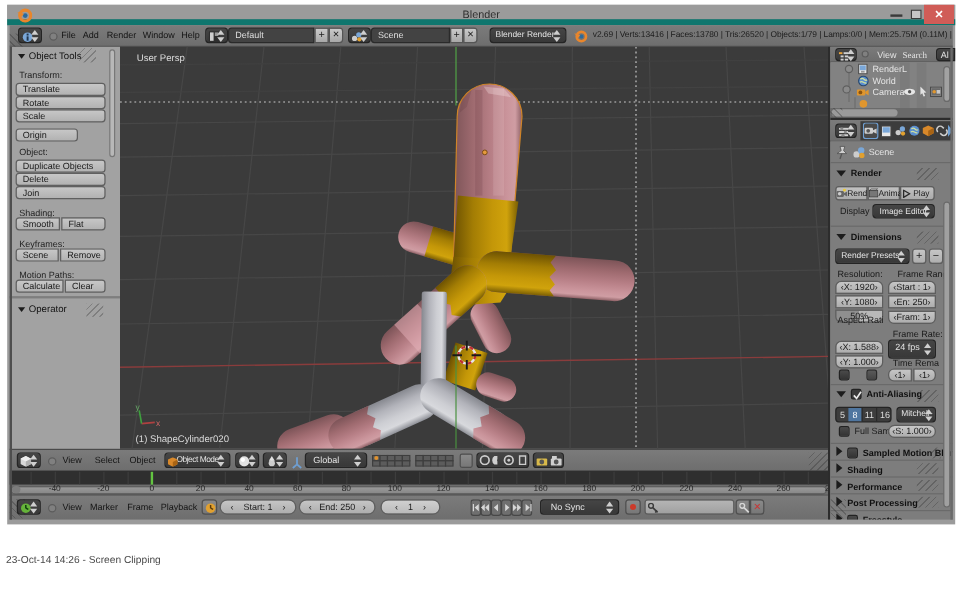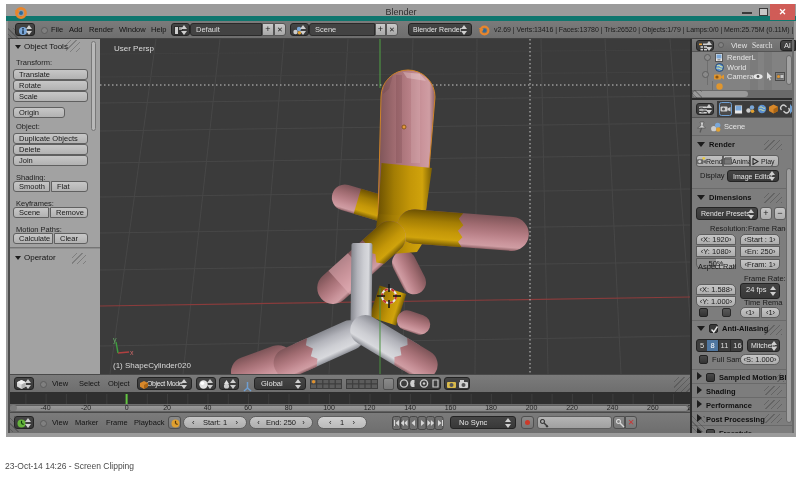--- a/index.html
+++ b/index.html
@@ -630,21 +630,21 @@
         <path d="M1 0.5 L6 3.5 L1 6.5 Z" fill="none" stroke="#2a2a2a" stroke-width="1.1"></path>
       </svg>
     <div class="abs" style="left:8px;top:53px;color:#1a1a1a;font-size:7.5px;">Display</div>
     <div class="abs dk" style="left:35px;top:52px;width:52px;height:12px;line-height:11px;padding-left:5px;font-size:7px;">Image Editor<div class="ud" style="right:2px"></div></div>
     <div class="abs" style="left:0px;top:70px;width:102px;height:1px;background:#6a6a6a;"></div>
     <div class="phdr" style="left:5px;top:75px;"><span class="tri-d"></span>Dimensions</div>
       <div class="grip" style="left:72px;top:75px;width:18px;height:10px;"></div>
     <div class="abs dk" style="left:4px;top:89px;width:62px;height:13px;line-height:12px;padding-left:4px;font-size:7px;">Render Presets<div class="ud" style="right:2px"></div></div>
     <div class="abs" style="left:68px;top:89px;width:12px;height:13px;background:linear-gradient(#c6c6c6,#aeaeae);border:1px solid #5e5e5e;border-radius:3px;color:#222;font-size:9px;line-height:11px;text-align:center;">+</div>
     <div class="abs" style="left:82px;top:89px;width:12px;height:13px;background:linear-gradient(#c6c6c6,#aeaeae);border:1px solid #5e5e5e;border-radius:3px;color:#222;font-size:9px;line-height:11px;text-align:center;">−</div>
-    <div class="abs" style="left:18px;top:106px;color:#1a1a1a;font-size:7.5px;">Resolution:</div>
+    <div class="abs" style="left:6px;top:106px;color:#1a1a1a;font-size:7.5px;">Resolution:</div>
     <div class="abs" style="left:56px;top:106px;color:#1a1a1a;font-size:7.5px;">Frame Rang</div>
     <div class="abs pill" style="left:4px;top:116px;width:40px;height:11px;line-height:10px;border-radius:5px 5px 0 0;">‹X: 1920›</div>
     <div class="abs pill" style="left:48px;top:116px;width:40px;height:11px;line-height:10px;border-radius:5px 5px 0 0;">‹Start : 1›</div>
     <div class="abs pill" style="left:4px;top:128px;width:40px;height:11px;line-height:10px;border-radius:0;">‹Y: 1080›</div>
     <div class="abs pill" style="left:48px;top:128px;width:40px;height:11px;line-height:10px;border-radius:0;">‹En: 250›</div>
     <div class="abs pill" style="left:4px;top:140px;width:40px;height:11px;line-height:10px;border-radius:0 0 5px 5px;background:linear-gradient(90deg,#8f8f8f 50%,#b8b8b8 50%);">50%</div>
     <div class="abs pill" style="left:48px;top:141px;width:40px;height:11px;line-height:10px;border-radius:0 0 5px 5px;">‹Fram: 1›</div>
     <div class="abs" style="left:6px;top:144px;color:#1a1a1a;font-size:7.5px;">Aspect Rati</div>
     <div class="abs" style="left:52px;top:156px;color:#1a1a1a;font-size:7.5px;">Frame Rate:</div>
     <div class="abs pill" style="left:4px;top:166px;width:40px;height:11px;line-height:10px;border-radius:5px 5px 0 0;">‹X: 1.588›</div>

